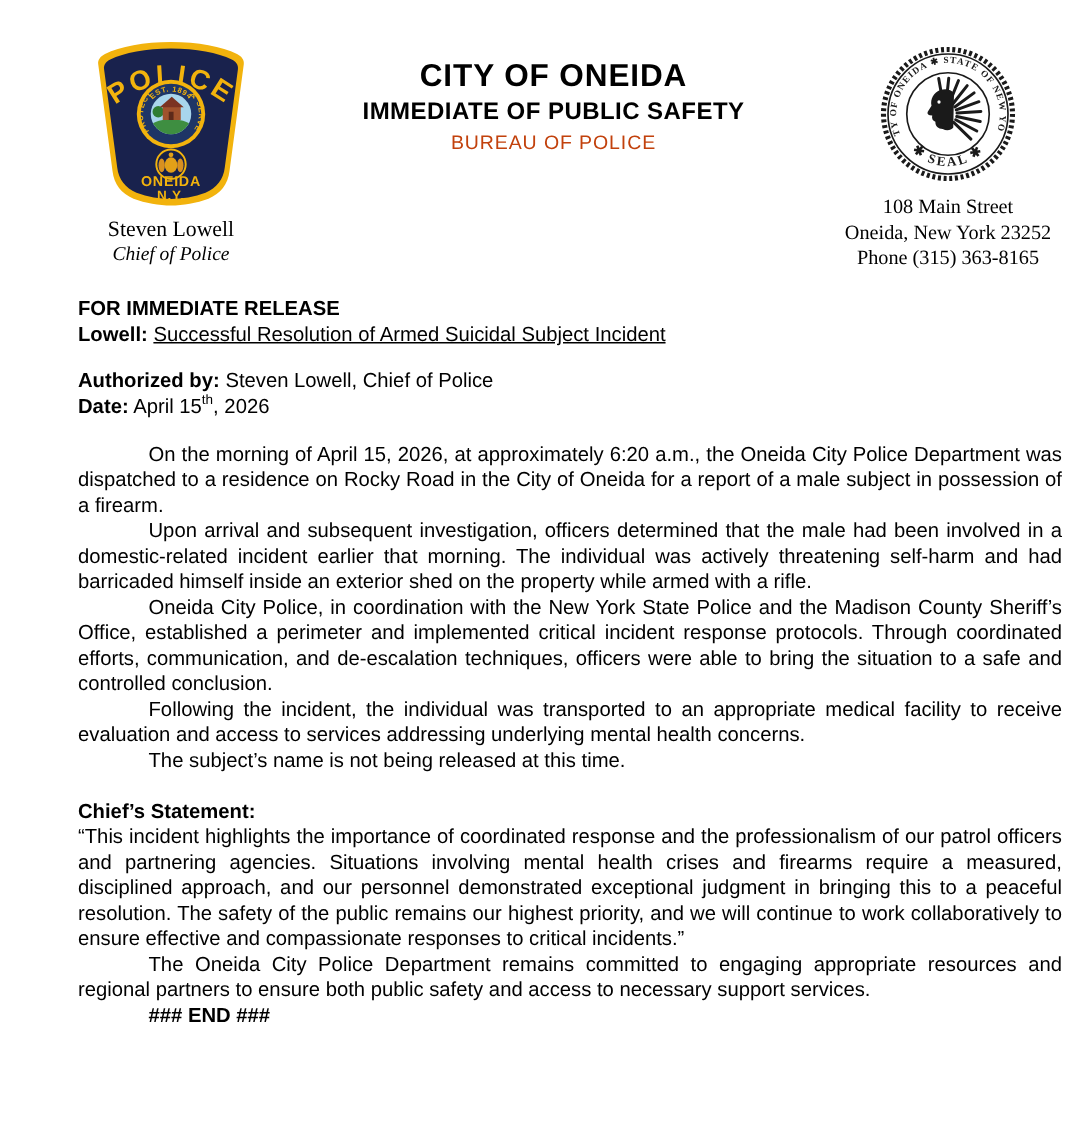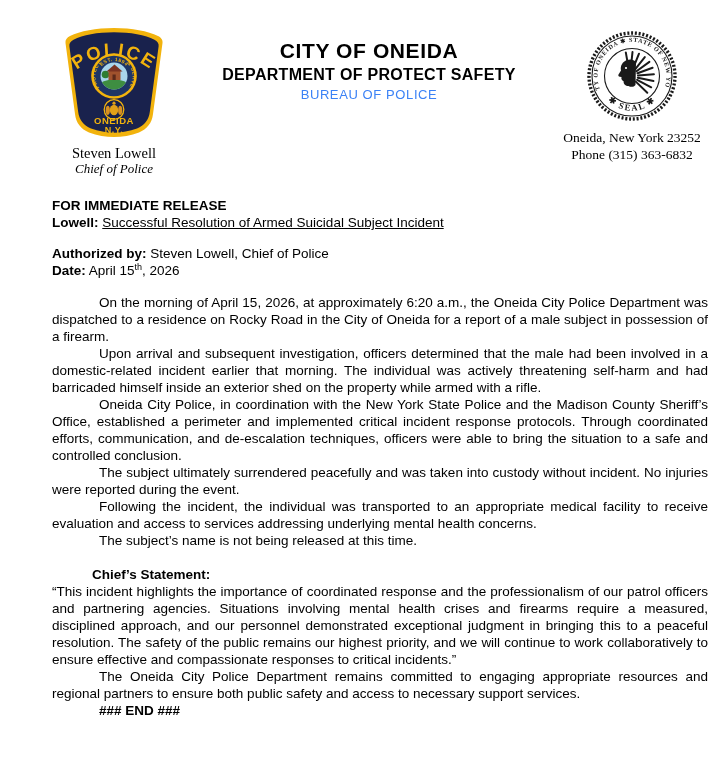--- a/index.html
+++ b/index.html
@@ -27,21 +27,21 @@
     font-family: "Liberation Serif", serif;
     font-style: italic; font-size: 13px; line-height: 15px;
   }
 
   .title-block {
     position: absolute; left: 174px; top: 38px; width: 390px;
     text-align: center;
   }
   .title-block h1 { margin: 0; font-size: 21px; font-weight: bold; letter-spacing: 0.6px; line-height: 25px; text-align: center; }
   .title-block h2 { margin: 2px 0 0 0; font-size: 16px; font-weight: bold; letter-spacing: 0.3px; line-height: 19px; }
-  .title-block h3 { margin: 3px 0 0 0; font-size: 13px; font-weight: normal; letter-spacing: 0.6px; line-height: 16px; color: #3b82f6; }
+  .title-block h3 { margin: 3px 0 0 0; font-size: 13px; font-weight: normal; letter-spacing: 0.6px; line-height: 16px; color: #c2410c; }
 
   .seal-block {
     position: absolute; left: 552px; top: 28px; width: 160px;
     text-align: center;
   }
   .seal-block svg { display: block; margin: 0 auto; }
   .address {
     font-family: "Liberation Serif", serif;
     font-size: 13.5px; line-height: 17px; margin-top: 5px;
   }
@@ -52,21 +52,21 @@
     font-size: 13.5px; line-height: 17px;
   }
   .b { font-weight: bold; }
   .headline { font-weight: bold; }
   .underlined { text-decoration: underline; }
   .gap-sm { height: 14px; }
   .gap-md { height: 15px; }
   sup { font-size: 9px; line-height: 0; }
 
   .para { margin: 0; text-align: justify; text-indent: 47px; }
-  .statement-label { font-weight: bold; margin-top: 17px; margin-left: 40px; }
+  .statement-label { font-weight: bold; margin-top: 17px; }
   .statement { margin: 0; text-align: justify; }
   .closing { margin: 0; text-align: justify; text-indent: 47px; }
   .end-line { font-weight: bold; text-indent: 47px; }
 
   
   .badge-svg text { font-family: "Liberation Sans", sans-serif; }
   .seal-svg text { font-family: "Liberation Serif", serif; }
 </style>
 </head>
 <body>
@@ -113,21 +113,21 @@
       </g>
       <text x="54" y="98" font-size="9.5" font-weight="bold" fill="#f2b30d" text-anchor="middle" letter-spacing="0.5">ONEIDA</text>
       <text x="54" y="107" font-size="9" font-weight="bold" fill="#f2b30d" text-anchor="middle" letter-spacing="0.5">N.Y.</text>
     </svg>
     <div class="chief-name">Steven Lowell</div>
     <div class="chief-title">Chief of Police</div>
   </div>
 
   <div class="title-block">
     <h1>CITY OF ONEIDA</h1>
-    <h2>DEPARTMENT OF PROTECT SAFETY</h2>
+    <h2>IMMEDIATE OF PUBLIC SAFETY</h2>
     <h3>BUREAU OF POLICE</h3>
   </div>
 
   <div class="seal-block">
     <svg class="seal-svg" viewBox="0 0 104 96" width="104" height="96" aria-hidden="true">
       <defs>
         <path id="sealTop" d="M 19.5 60 A 34.5 34.5 0 1 1 84.5 60" fill="none"></path>
         <path id="sealBottom" d="M 26 70 A 33 33 0 0 0 78 70" fill="none"></path>
       </defs>
       <circle cx="52" cy="48" r="43" fill="#ffffff" stroke="#1a1a1a" stroke-width="3.4" stroke-dasharray="2 1.8"></circle>
@@ -150,40 +150,40 @@
           <line x1="58.0" y1="47.4" x2="73.9" y2="46.3"></line>
           <line x1="57.8" y1="49.7" x2="73.5" y2="53.0"></line>
           <line x1="57.1" y1="51.8" x2="71.2" y2="59.3"></line>
           <line x1="55.8" y1="53.6" x2="67.3" y2="64.7"></line>
         </g>
         <path fill="#1a1a1a" d="M 47 32 C 42.5 33.5 40 38 41 42.5 L 38.5 46.5 C 38 47.5 38.6 48.6 39.8 48.8 L 41.5 49 C 41 51 41.8 52.6 43.6 53.2 C 43.4 56 45.5 58 48.5 58 C 51 59.5 54 59 55.5 57 L 56 34 C 54 31.5 50.5 30.8 47 32 Z"></path>
         <circle cx="46" cy="40" r="1.1" fill="#ffffff"></circle>
       </g>
     </svg>
     <div class="address">
+      <div>108 Main Street</div>
       <div>Oneida, New York 23252</div>
-      <div>Phone (315) 363-6832</div>
+      <div>Phone (315) 363-8165</div>
     </div>
   </div>
 
   <main class="release-body">
     <div class="headline">FOR IMMEDIATE RELEASE</div>
     <div><span class="b">Lowell:</span> <span class="underlined">Successful Resolution of Armed Suicidal Subject Incident</span></div>
 
     <div class="gap-sm"></div>
 
     <div><span class="b">Authorized by:</span> <span>Steven Lowell, Chief of Police</span></div>
     <div><span class="b">Date:</span> <span>April 15</span><sup>th</sup><span>, 2026</span></div>
 
     <div class="gap-md"></div>
 
     <p class="para">On the morning of April 15, 2026, at approximately 6:20 a.m., the Oneida City Police Department was dispatched to a residence on Rocky Road in the City of Oneida for a report of a male subject in possession of a firearm.</p>
     <p class="para">Upon arrival and subsequent investigation, officers determined that the male had been involved in a domestic-related incident earlier that morning. The individual was actively threatening self-harm and had barricaded himself inside an exterior shed on the property while armed with a rifle.</p>
     <p class="para">Oneida City Police, in coordination with the New York State Police and the Madison County Sheriff’s Office, established a perimeter and implemented critical incident response protocols. Through coordinated efforts, communication, and de-escalation techniques, officers were able to bring the situation to a safe and controlled conclusion.</p>
-    <p class="para">The subject ultimately surrendered peacefully and was taken into custody without incident. No injuries were reported during the event.</p>
     <p class="para">Following the incident, the individual was transported to an appropriate medical facility to receive evaluation and access to services addressing underlying mental health concerns.</p>
     <p class="para">The subject’s name is not being released at this time.</p>
 
     <div class="statement-label">Chief’s Statement:</div>
     <p class="statement">“This incident highlights the importance of coordinated response and the professionalism of our patrol officers and partnering agencies. Situations involving mental health crises and firearms require a measured, disciplined approach, and our personnel demonstrated exceptional judgment in bringing this to a peaceful resolution. The safety of the public remains our highest priority, and we will continue to work collaboratively to ensure effective and compassionate responses to critical incidents.”</p>
     <p class="closing">The Oneida City Police Department remains committed to engaging appropriate resources and regional partners to ensure both public safety and access to necessary support services.</p>
     <div class="end-line">### END ###</div>
   </main>
 
 </div>

